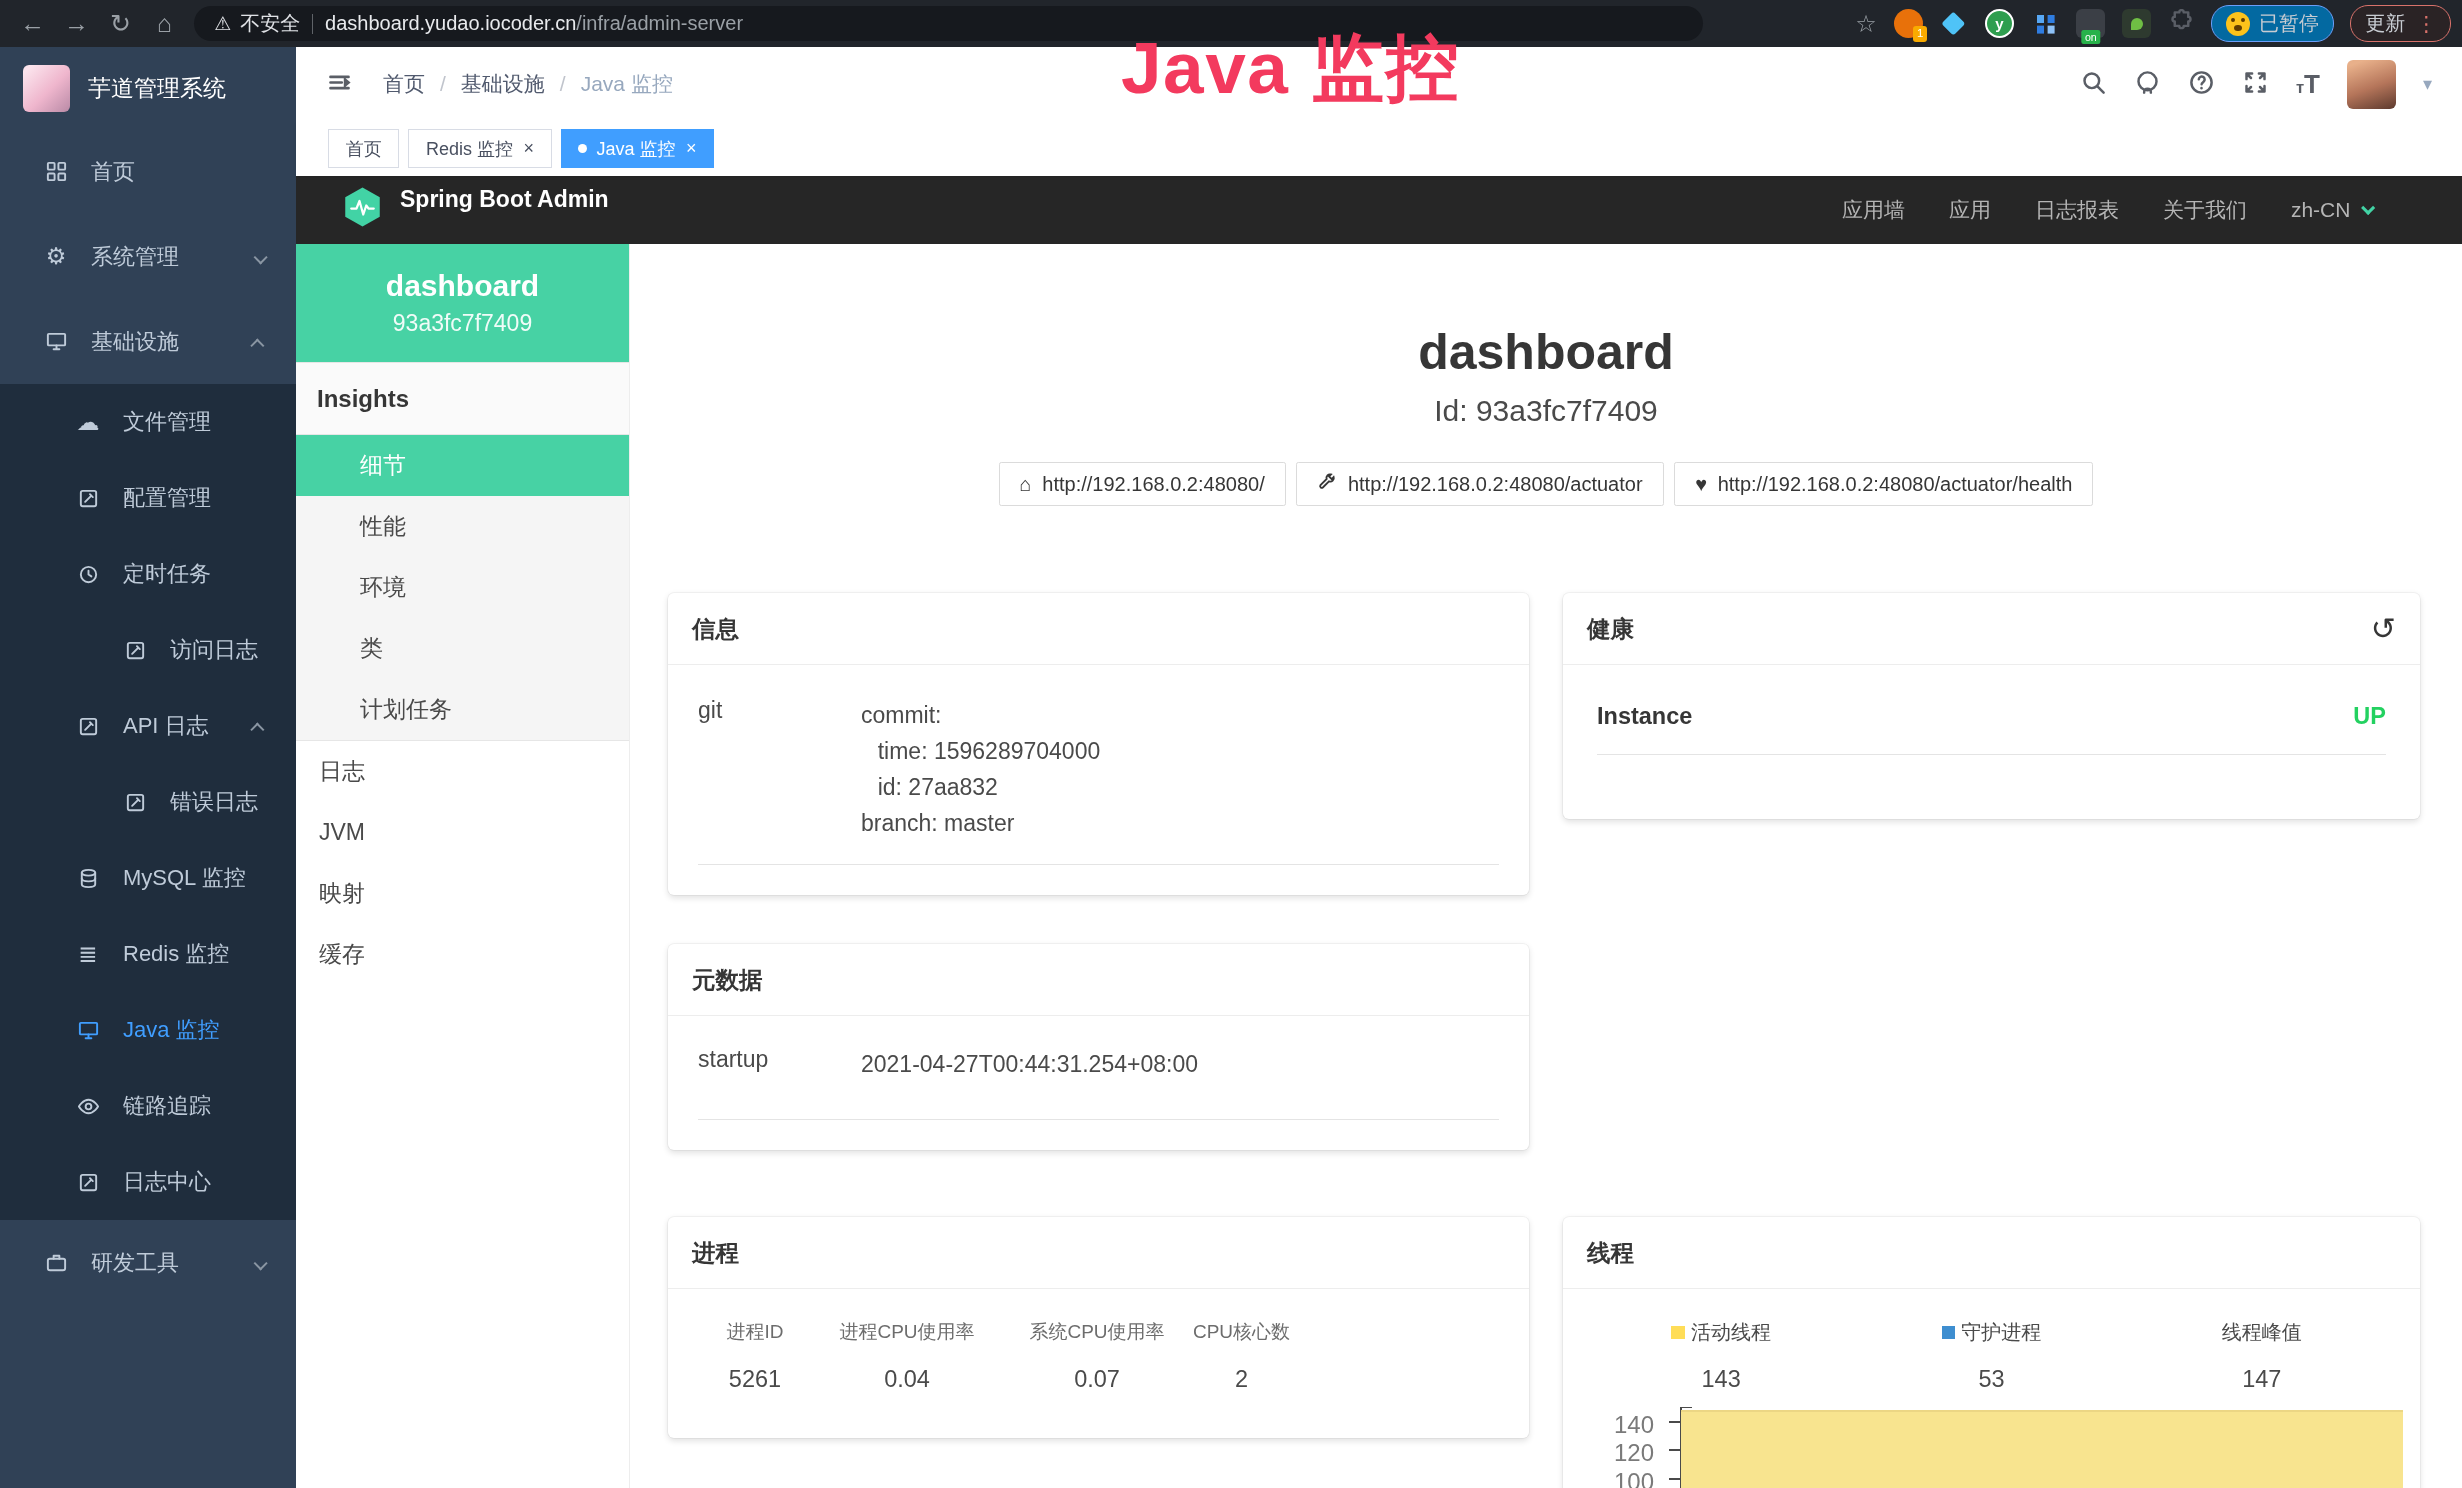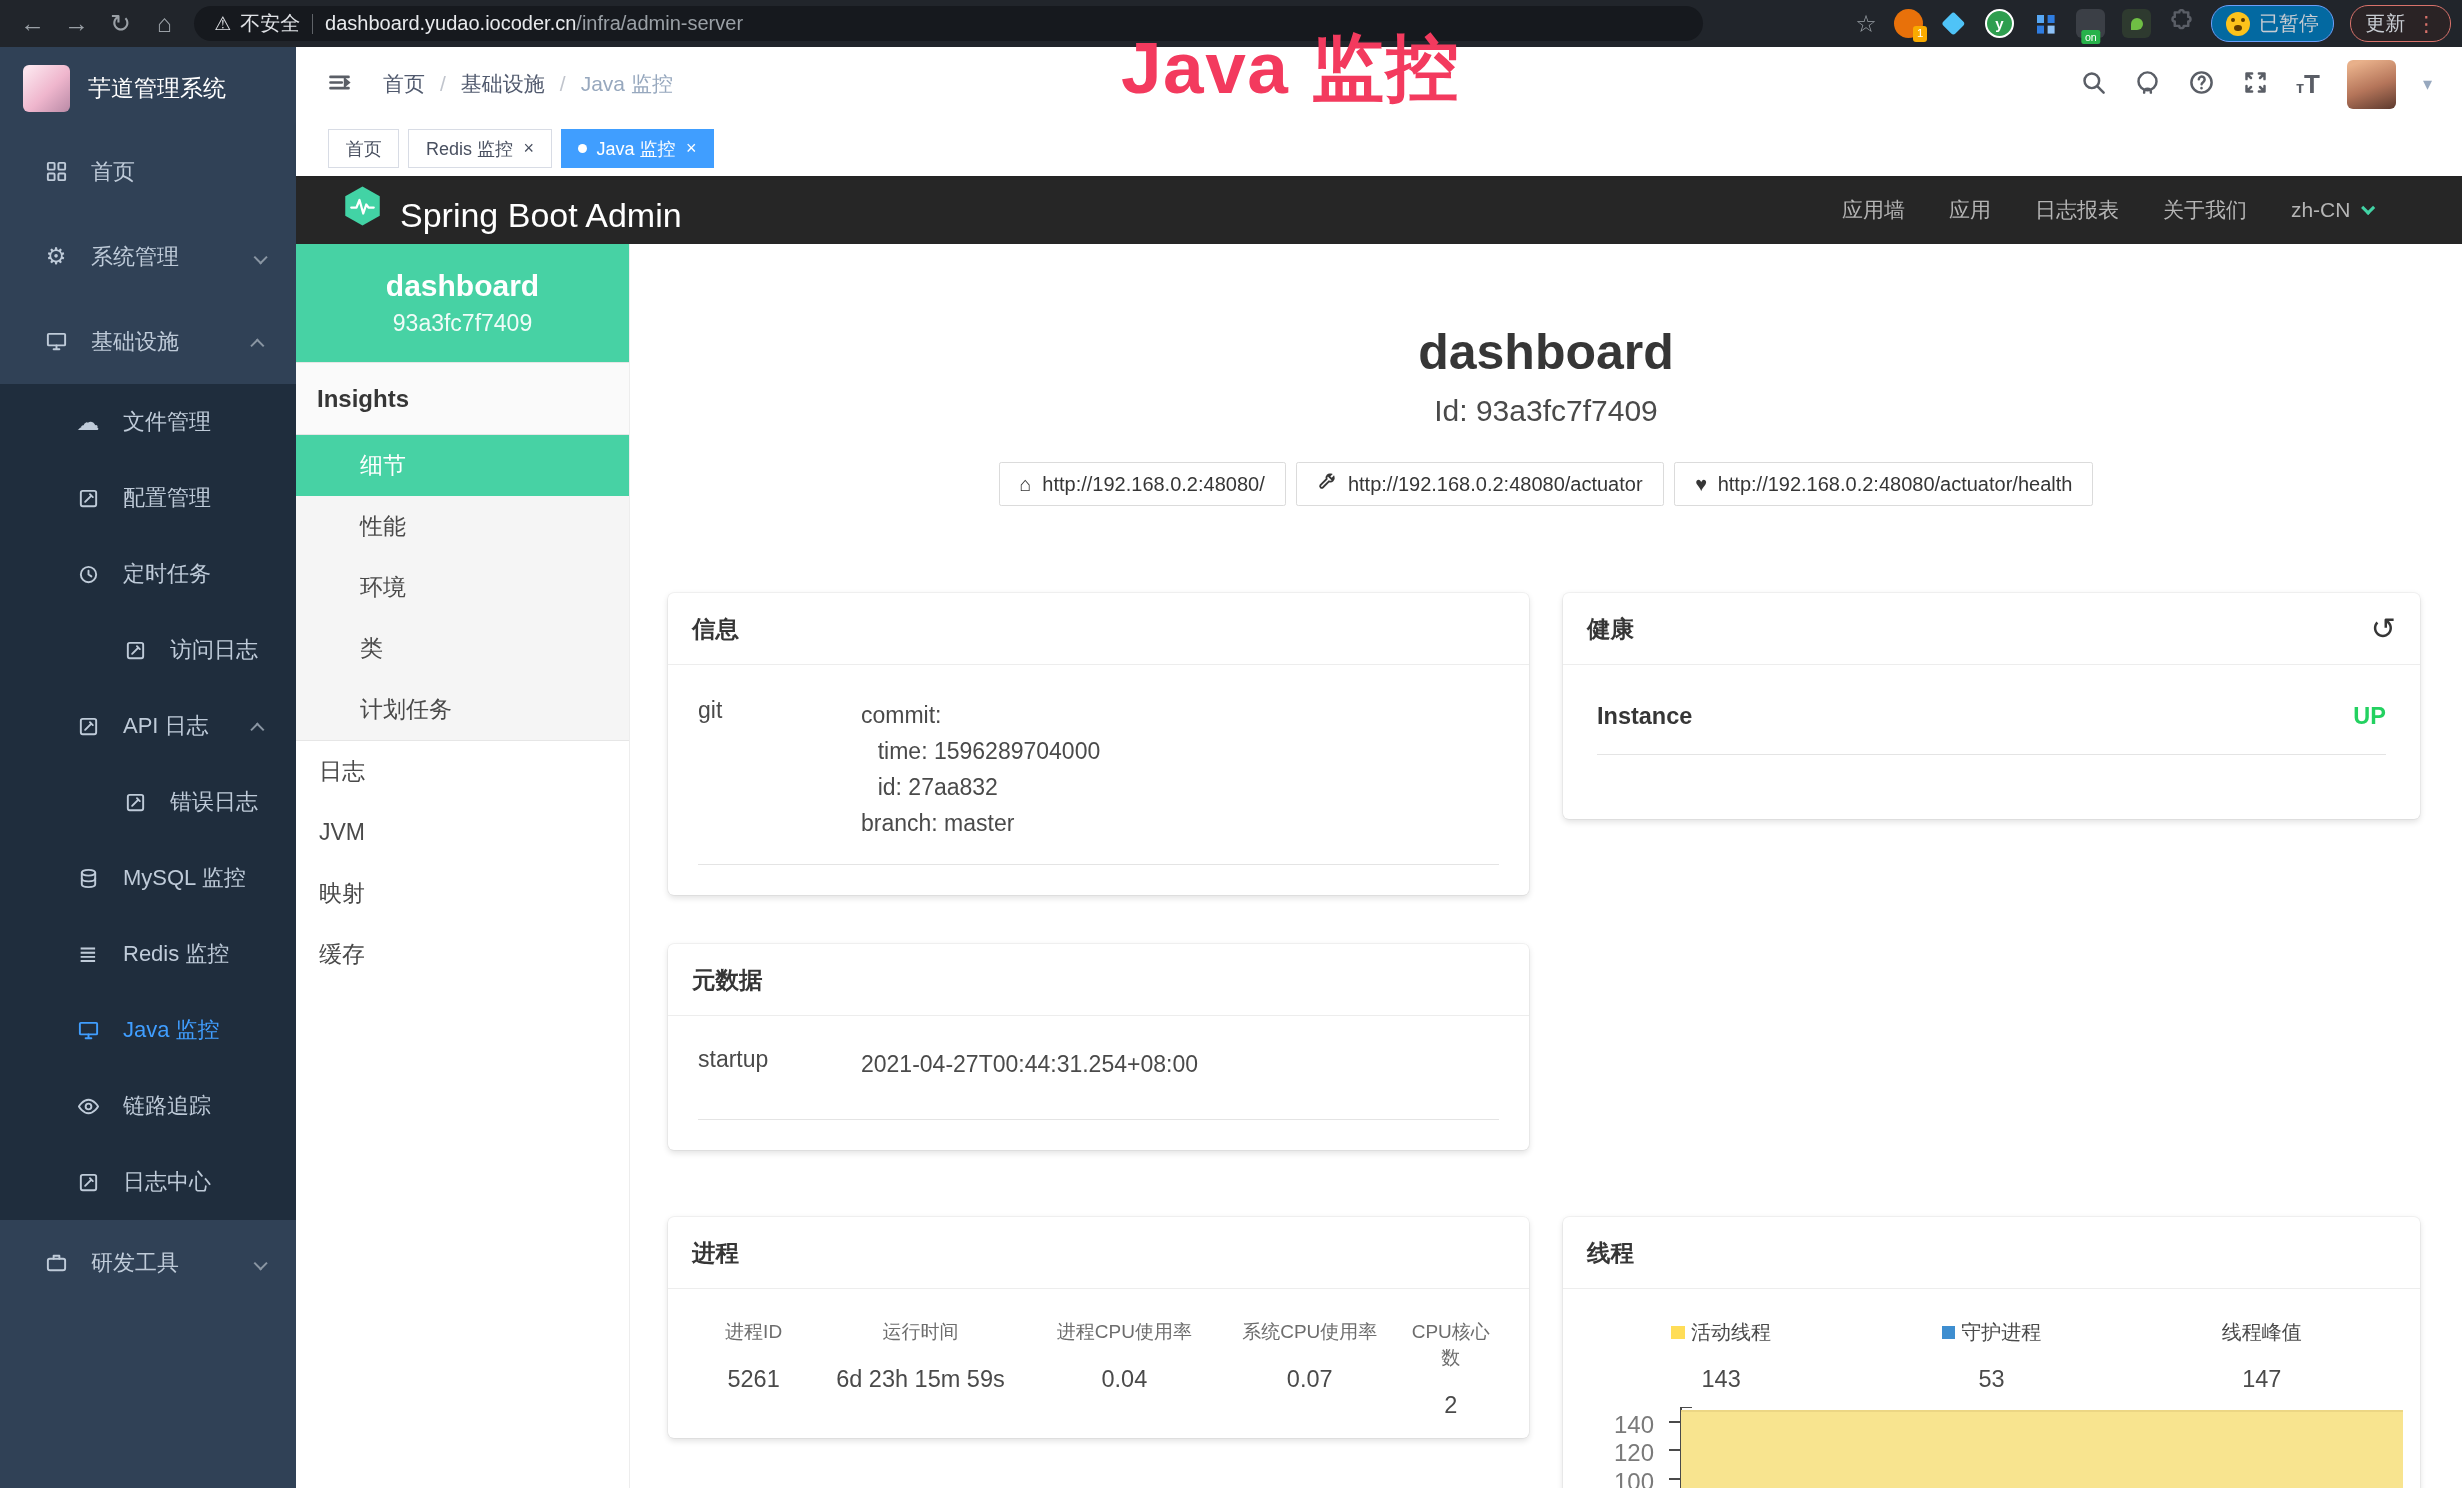--- a/index.html
+++ b/index.html
@@ -83,21 +83,21 @@
              box-shadow:0 1.5px 3px rgba(0,0,0,.08); position:relative; z-index:2; }
   .tab { height:39px; display:flex; align-items:center; gap:9px; padding:0 16.7px; border:0.8px solid #d8dce5;
          background:#fff; color:#495060; font-size:18px; cursor:default; }
   .tab.active { background:#409eff; border-color:#409eff; color:#fff; }
   .tab .dot { width:9px; height:9px; border-radius:50%; background:#fff; }
   .tab .x { font-size:18px; margin-left:1.5px; }
 
   
   .sba { flex:1; display:flex; flex-direction:column; min-height:0; }
   .sba-header { height:68px; background:#262626; display:flex; align-items:center; padding:0 38px 0 47px; flex:0 0 auto; }
-  .sba-brand { display:flex; align-items:flex-end; gap:18px; color:#fff; font-size:34px; font-weight:normal; }
+  .sba-brand { display:flex; align-items:flex-start; gap:18px; color:#fff; font-size:23px; font-weight:bold; }
   .hexagon svg { width:39px; height:42px; }
   .sba-nav { margin-left:auto; display:flex; align-items:center; gap:44px; color:#b5b5b5; font-size:21px; padding-right:53px; }
   .locale { display:flex; align-items:center; gap:10.6px; }
   .chev-green { display:inline-block; width:10px; height:10px; border-right:3px solid #42d3a5; border-bottom:3px solid #42d3a5;
                 transform:rotate(45deg) translateY(-3px); }
 
   .sba-body { flex:1; display:flex; min-height:0; }
   .sba-sidebar { width:334px; flex:0 0 auto; background:#fff; border-right:0.8px solid #ededed; display:flex; flex-direction:column; }
   .inst { height:118px; background:#47d2a4; color:#fff; display:flex; flex-direction:column; align-items:center; justify-content:center; }
   .inst-name { font-size:30px; font-weight:bold; }
@@ -515,24 +515,20 @@
               </div>
             </section>
 
             <section class="card" style="left:38px; top:973px; width:861px; height:221px;">
               <div class="card-head">进程</div>
               <div class="ptable">
                 <div class="pcol pc0">
                   <div class="ph">进程ID</div>
                   <div class="pv">5261</div>
                 </div>
-                <div class="pcol pc1">
-                  <div class="ph">运行时间</div>
-                  <div class="pv">6d 23h 15m 59s</div>
-                </div>
                 <div class="pcol pc2">
                   <div class="ph">进程CPU使用率</div>
                   <div class="pv">0.04</div>
                 </div>
                 <div class="pcol pc3">
                   <div class="ph">系统CPU使用率</div>
                   <div class="pv">0.07</div>
                 </div>
                 <div class="pcol pc4">
                   <div class="ph">CPU核心数</div>

